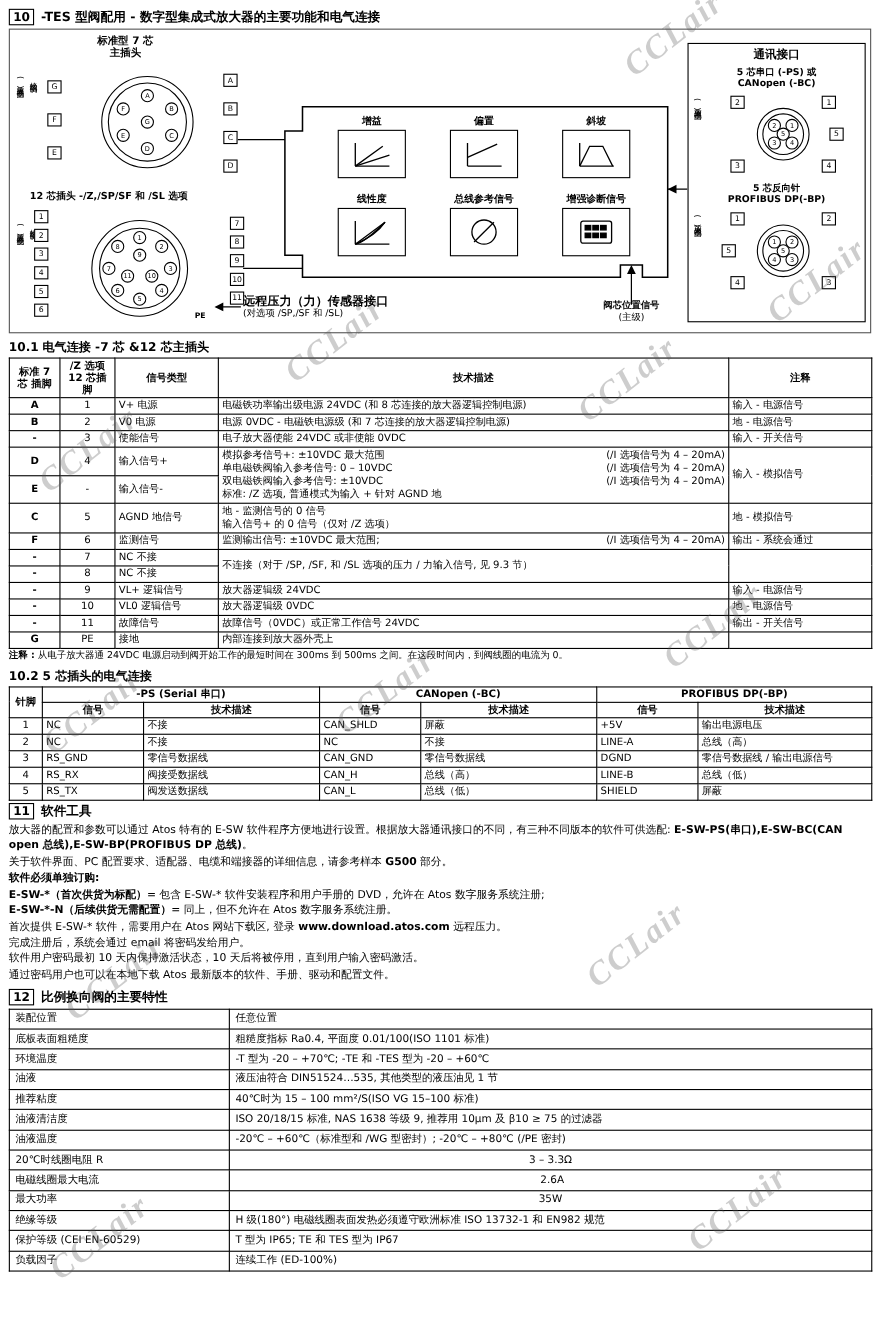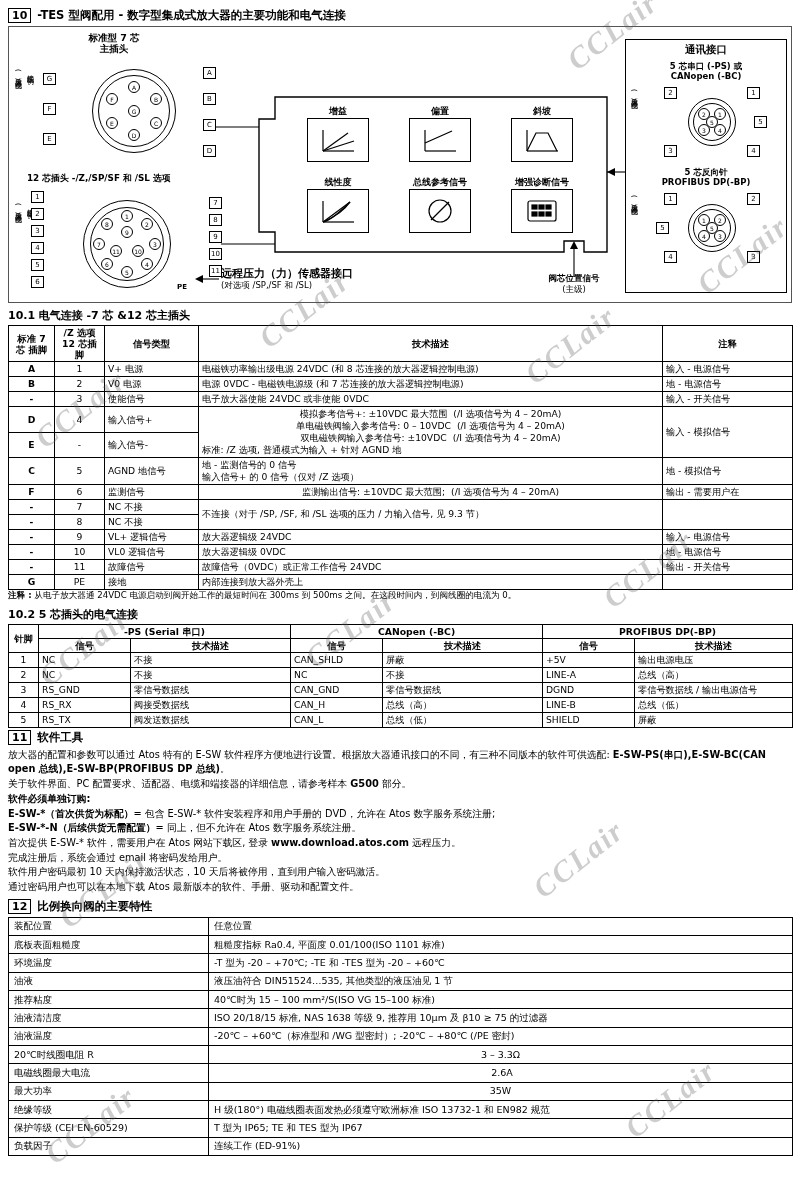--- a/index.html
+++ b/index.html
@@ -45,21 +45,21 @@
   .commconnwrap .connhost{left:26px;top:4px}
   .commconnwrap .vtext{position:absolute;left:3px;top:8px}
   
   table{border-collapse:collapse;width:100%;table-layout:fixed;background:#fff}
   th,td{border:1px solid #000;vertical-align:middle;padding:1px 3px}
   th{font-size:9.3px;font-weight:bold;text-align:center;line-height:1.2}
   td{font-size:9.2px;line-height:1.3}
   .t101 td:nth-child(1),.t101 td:nth-child(2){text-align:center}
   .t101 td:first-child{font-weight:bold}
   .ln{display:block}
-  .ln.sp{display:flex;justify-content:center;gap:6px}
+  .ln.sp{display:flex;justify-content:space-between;gap:6px}
   .note{font-size:8.6px;margin:0 0 4px}
   .t12 td{font-size:9.5px;padding:2.5px 5px}
   
   .paras{font-size:9.8px;line-height:1.5;margin:2px 0 4px}
 </style>
 </head>
 <body>
 
 <div class="page">
 
@@ -363,21 +363,21 @@
         <tr>
           <td>F</td>
           <td>6</td>
           <td>监测信号</td>
           <td>
             <div class="ln sp">
               <span>监测输出信号: ±10VDC 最大范围;</span>
               <span>(/I 选项信号为 4 – 20mA)</span>
             </div>
           </td>
-          <td>输出 - 需要用户在</td>
+          <td>输出 - 系统会通过</td>
         </tr>
         <tr>
           <td>-</td>
           <td>7</td>
           <td>NC 不接</td>
           <td rowspan="2">不连接（对于 /SP, /SF, 和 /SL 选项的压力 / 力输入信号, 见 9.3 节）</td>
           <td rowspan="2"></td>
         </tr>
         <tr>
           <td>-</td>
@@ -567,18 +567,18 @@
         <tr>
           <td>绝缘等级</td>
           <td>H 级(180°) 电磁线圈表面发热必须遵守欧洲标准 ISO 13732-1 和 EN982 规范</td>
         </tr>
         <tr>
           <td>保护等级 (CEI EN-60529)</td>
           <td>T 型为 IP65; TE 和 TES 型为 IP67</td>
         </tr>
         <tr>
           <td>负载因子</td>
-          <td>连续工作 (ED-91%)</td>
+          <td>连续工作 (ED-100%)</td>
         </tr>
       </tbody>
   </table>
 
 </div>
 
 </body></html>

